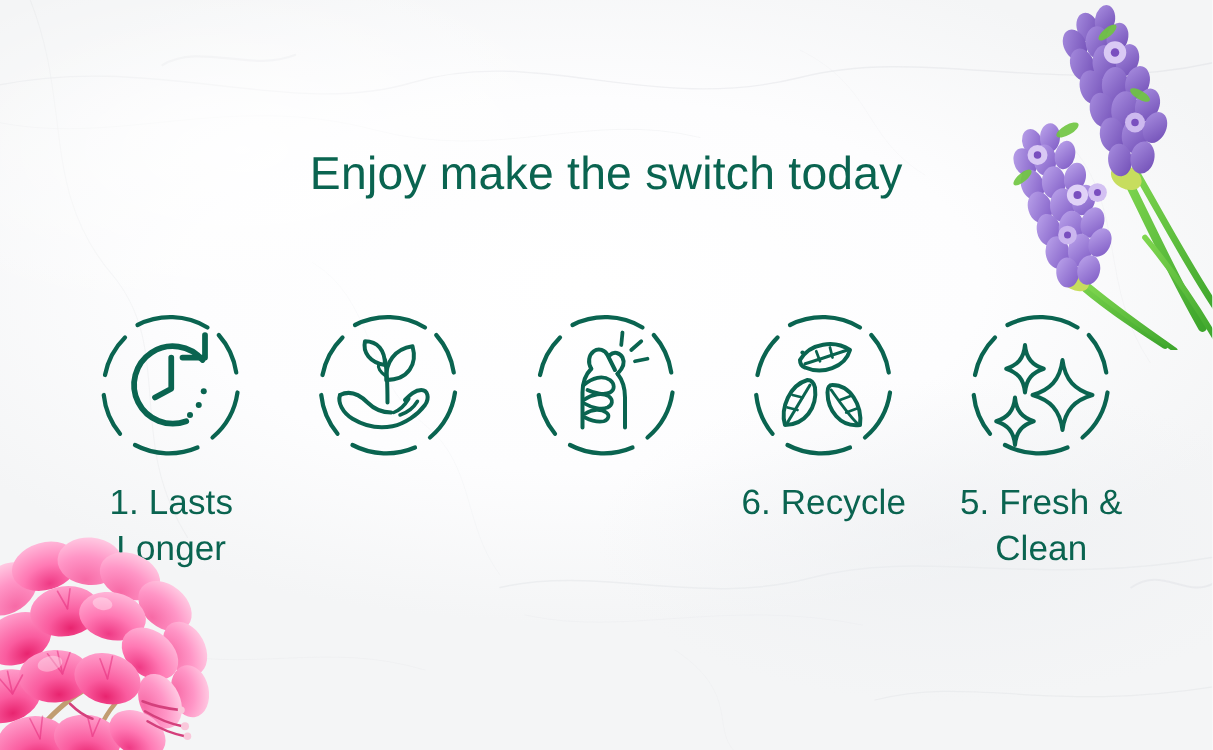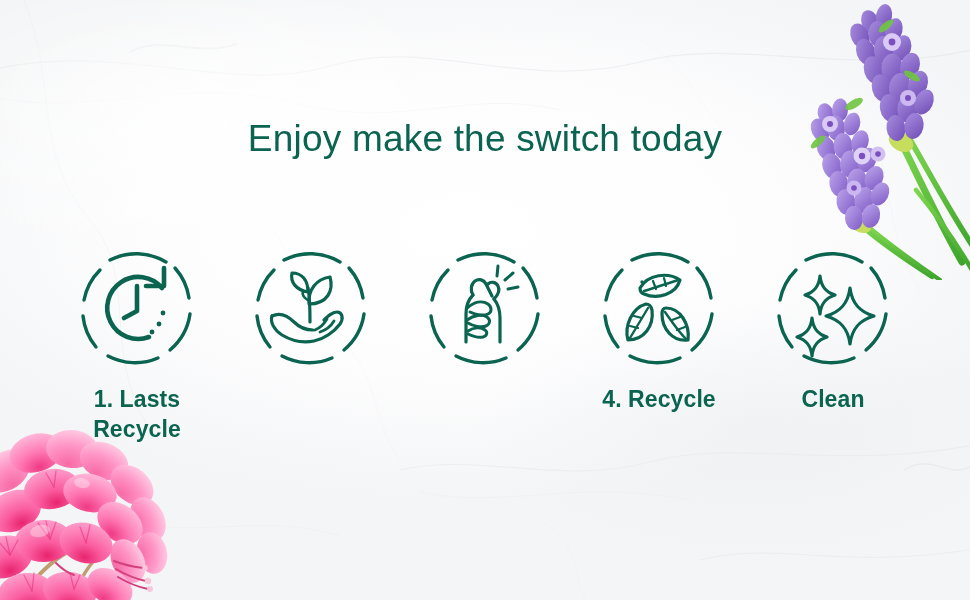--- a/index.html
+++ b/index.html
@@ -71,22 +71,22 @@
     align-items: center;
   }
   .feature-icon {
     width: 126px;
     height: 126px;
     display: block;
   }
   .feature-label {
     margin-top: 12px;
     text-align: center;
-    font-size: 23px;
-    font-weight: 700;
+    font-size: 28px;
+    font-weight: 400;
     line-height: 1.32;
     color: #0a6450;
     letter-spacing: 0.1px;
   }
 
   
   .lavender {
     position: absolute;
     right: -6px;
     top: -10px;
@@ -157,21 +157,21 @@
 
           <g stroke-width="4.8">
             <path d="M85,78 L85,78"></path>
             <path d="M89,67 L89,67"></path>
             <path d="M78,86 L78,86"></path>
           </g>
         </g>
       </svg>
       <div class="feature-label">
         <div>1. Lasts</div>
-        <div>Recycle</div>
+        <div>Longer</div>
       </div>
     </div>
 
     <div class="feature">
       <svg class="feature-icon" viewBox="0 0 126 126">
         <g fill="none" stroke="#0a6450" stroke-linecap="round" stroke-linejoin="round">
           <g stroke-width="3.4">
             <path d="M36,14 A58,58 0 0 1 92,16"></path>
             <path d="M101,22 A58,58 0 0 1 115,52"></path>
             <path d="M116,68 A58,58 0 0 1 96,104"></path>
@@ -250,21 +250,21 @@
 
           <path d="M70,62 C84,62 94,78 92,94 C76,96 66,82 66,68 C66,64 67,62 70,62 Z" stroke-width="3.2"></path>
           <path d="M69,66 C76,76 82,85 90,93" stroke-width="2.4"></path>
           <path d="M76,74 L84,71" stroke-width="2.2"></path>
           <path d="M81,84 L89,81" stroke-width="2.2"></path>
 
           <path d="M46,36 L46,36" stroke-width="3.4"></path>
         </g>
       </svg>
       <div class="feature-label">
-        <div>4. Recycle</div>
+        <div>6. Recycle</div>
         <div></div>
       </div>
     </div>
 
     <div class="feature">
       <svg class="feature-icon" viewBox="0 0 126 126">
         <g fill="none" stroke="#0a6450" stroke-linecap="round" stroke-linejoin="round">
           <g stroke-width="3.4">
             <path d="M36,14 A58,58 0 0 1 92,16"></path>
             <path d="M101,22 A58,58 0 0 1 115,52"></path>
@@ -275,20 +275,21 @@
           </g>
 
           <path d="M80,42 C82,58 90,66 104,70 C90,74 82,82 80,98 C78,82 70,74 56,70 C70,66 78,58 80,42 Z" stroke-width="3.2"></path>
 
           <path d="M50,30 C51,41 56,46 65,49 C56,52 51,57 50,68 C49,57 44,52 35,49 C44,46 49,41 50,30 Z" stroke-width="3.2"></path>
 
           <path d="M42,72 C43,83 48,88 57,91 C48,94 43,99 42,110 C41,99 36,94 27,91 C36,88 41,83 42,72 Z" stroke-width="3.2"></path>
         </g>
       </svg>
       <div class="feature-label">
+        <div>5. Fresh &amp;</div>
         <div>Clean</div>
       </div>
     </div>
 
   </div>
 
   <svg class="lavender" viewBox="0 0 180 290">
     <defs>
       <linearGradient id="lvStem" x1="0" y1="0" x2="1" y2="1">
         <stop offset="0%" stop-color="#7fd64f"></stop>

